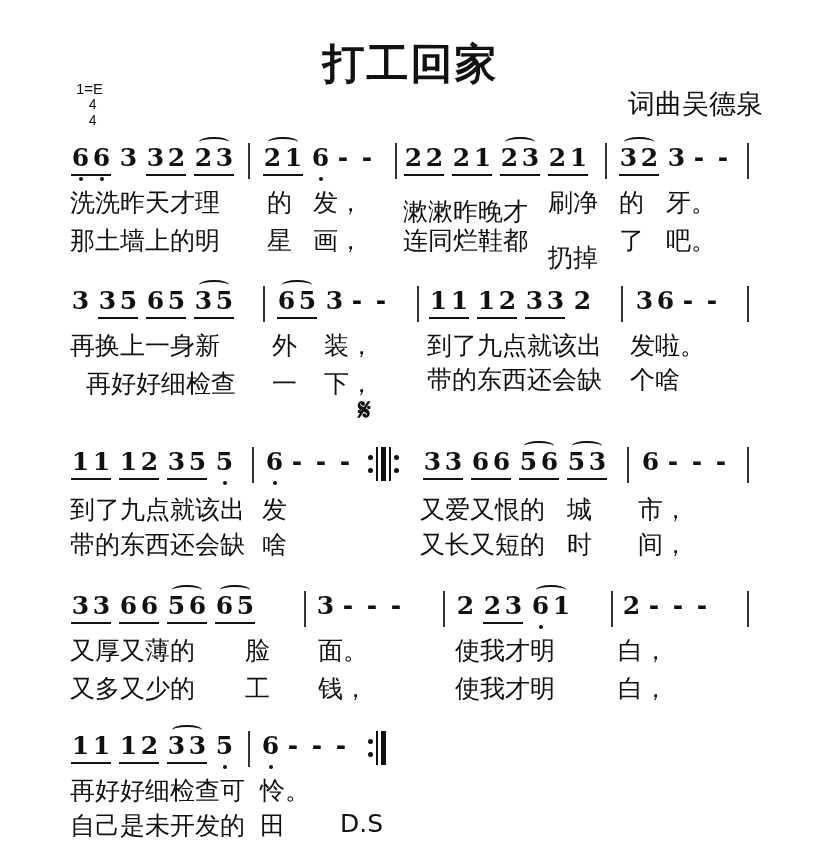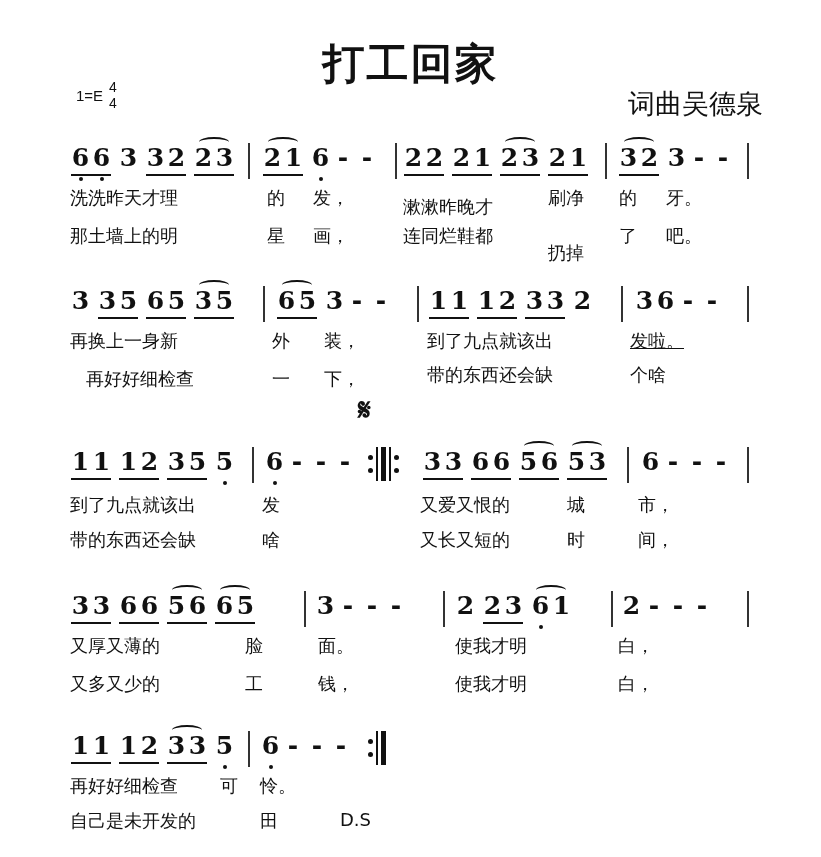--- a/index.html
+++ b/index.html
@@ -1,33 +1,33 @@
 <!DOCTYPE html>
 <html><head>
 <meta charset="utf-8">
 <style>
   html, body { margin:0; padding:0; background:#ffffff; }
   body { width:821px; height:857px; overflow:hidden; position:relative; font-family:"DejaVu Sans", sans-serif; color:#111; }
   .title { position:absolute; left:0; width:821px; top:36px; text-align:center; font-size:42px; font-weight:bold; letter-spacing:2px; }
-  .key { position:absolute; left:76px; top:80px; font-size:15px; font-family:"Liberation Sans", sans-serif; display:flex; align-items:center; }
+  .key { position:absolute; left:76px; top:80px; font-size:15px; font-family:"Liberation Sans", sans-serif; display:flex; align-items:center;flex-direction:column; }
   .frac { display:inline-flex; flex-direction:column; align-items:center; margin-left:6px; font-size:14px; line-height:15px; }
   .frac .n { border-bottom:1px solid transparent; }
   .author { position:absolute; left:628px; top:86px; font-size:27px; }
 
   .row { position:absolute; left:70px; width:690px; }
   .notes { position:absolute; left:0; top:0; height:40px; width:100%; }
   .measure { position:absolute; top:0; height:40px; display:flex; align-items:flex-start; }
   .note { position:relative; display:inline-block; font-family:"DejaVu Serif", serif; font-weight:bold; font-size:25px; line-height:30px; width:21px; text-align:center; }
   .note.dash { font-family:"DejaVu Sans", sans-serif; width:24px; }
   .note .ldot { position:absolute; left:50%; top:34px; width:4px; height:4px; margin-left:-2px; background:#111; border-radius:50%; }
   .grp { position:relative; display:inline-flex; margin-right:6px; }
   .grp.u::after { content:""; position:absolute; left:1px; right:1px; top:31px; height:2px; background:#111; }
   .slur { position:absolute; top:-6px; height:8px; border-top:2px solid #111; border-radius:50% 50% 0 0; }
   .bar { position:absolute; top:0; width:2px; height:36px; background:#333; }
-  .lyric { position:absolute; font-size:18px; white-space:pre; }
+  .lyric { position:absolute; font-size:25px; white-space:pre; }
   .segno { position:absolute; font-family:"DejaVu Serif", serif; font-size:30px; font-weight:bold; }
   .repeat { position:absolute; top:0; height:34px; display:flex; align-items:center; }
   .repeat .dots { display:flex; flex-direction:column; gap:8px; }
   .repeat .dots i { width:5px; height:5px; background:#111; border-radius:50%; display:block; }
   .repeat .thin { width:2px; height:34px; background:#111; margin:0 3px; }
   .repeat .thick { width:5px; height:34px; background:#111; }
 </style>
 </head>
 <body>
 
@@ -184,21 +184,21 @@
           <span class="note dash">-</span>
           <span class="note dash">-</span>
         </span>
     </div>
     <div class="bar" style="left:677px;"></div>
   </div>
   <span class="lyric" style="left:0;top:43px;">再换上一身新</span>
   <span class="lyric" style="left:202px;top:43px;">外</span>
   <span class="lyric" style="left:254px;top:43px;">装，</span>
   <span class="lyric" style="left:357px;top:43px;">到了九点就该出</span>
-  <span class="lyric" style="left:560px;top:43px;text-decoration:underline;">发啦。</span>
+  <span class="lyric" style="left:560px;top:43px;">发啦。</span>
   <span class="lyric" style="left:16px;top:81px;">再好好细检查</span>
   <span class="lyric" style="left:202px;top:81px;">一</span>
   <span class="lyric" style="left:254px;top:81px;">下，</span>
   <span class="lyric" style="left:357px;top:77px;">带的东西还会缺</span>
   <span class="lyric" style="left:560px;top:77px;">个啥</span>
 </div>
 
 <div class="segno" style="left:358px;top:392px;">𝄋</div>
 <div class="row" style="top:447px;">
   <div class="notes">

